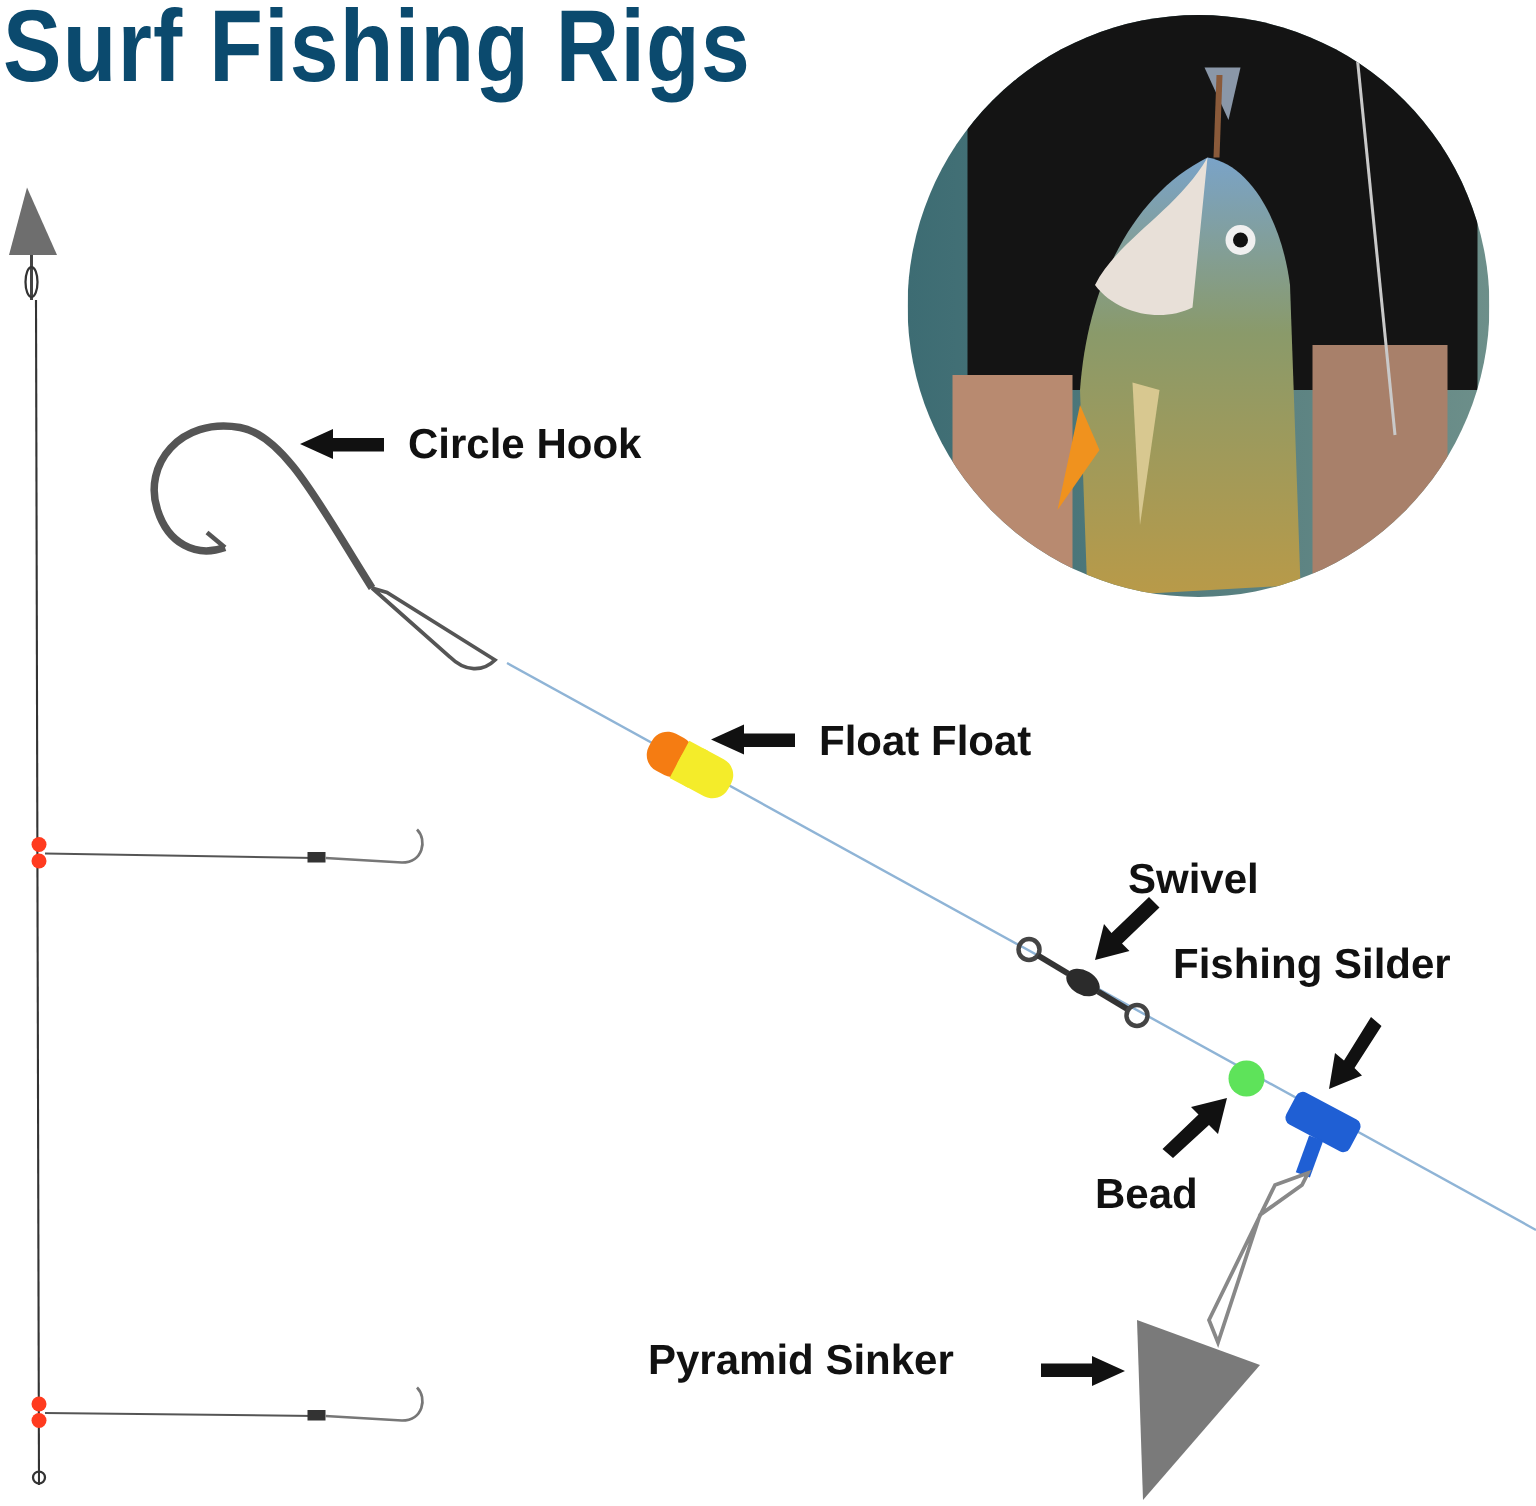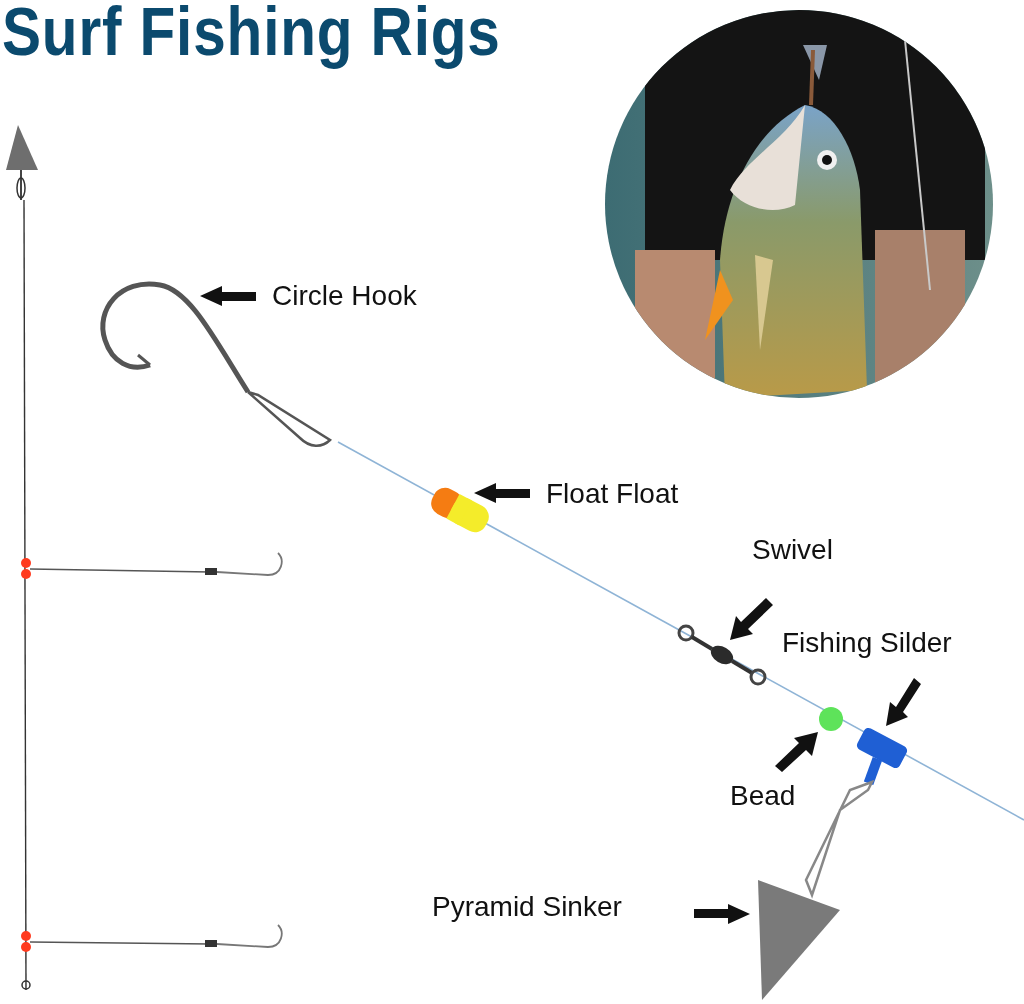--- a/index.html
+++ b/index.html
@@ -1,18 +1,18 @@
 <!DOCTYPE html>
 <html><head>
 <meta charset="utf-8">
 <style>
   html,body{margin:0;padding:0;background:#ffffff;}
   body{width:1024px;height:1004px;position:relative;overflow:hidden;font-family:"Liberation Sans",sans-serif;}
   .title{position:absolute;left:2px;top:-8px;font-family:"Liberation Sans",sans-serif;font-weight:bold;font-size:68px;color:#0b4a6e;letter-spacing:1px;transform:scaleX(0.86);transform-origin:left top;white-space:nowrap;}
-  .label{position:absolute;font-weight:normal;font-size:28px;color:#111;white-space:nowrap;}
+  .label{position:absolute;font-weight:bold;font-size:28px;color:#111;white-space:nowrap;}
   svg.art{position:absolute;left:0;top:0;}
   .photo{position:absolute;left:605px;top:10px;width:388px;height:388px;border-radius:50%;overflow:hidden;}
 </style>
 </head>
 <body>
 
 <div class="title">Surf Fishing Rigs</div>
 
 <div class="photo">
   <svg width="388" height="388" viewBox="0 0 388 388">
@@ -102,16 +102,16 @@
     <polygon points="474,493 496,483 496,489 530,489 530,498 496,498 496,503"></polygon>
     <polygon points="730,640 736,616 741,622 766,598 773,605 748,629 753,634"></polygon>
     <polygon points="886,726 890,702 896,707 914,678 921,684 903,712 908,717"></polygon>
     <polygon points="818,732 812,756 806,750 782,772 775,766 799,743 794,738"></polygon>
     <polygon points="750,914 728,924 728,918 694,918 694,909 728,909 728,904"></polygon>
   </g>
 </svg>
 
 <div class="label" style="left:272px;top:280px;">Circle Hook</div>
 <div class="label" style="left:546px;top:478px;">Float Float</div>
-<div class="label" style="left:752px;top:534px;">Swivel</div>
+<div class="label" style="left:752px;top:570px;">Swivel</div>
 <div class="label" style="left:782px;top:627px;">Fishing Silder</div>
 <div class="label" style="left:730px;top:780px;text-align:right;">Bead</div>
 <div class="label" style="left:432px;top:891px;text-align:center;">Pyramid Sinker</div>
 
 </body></html>

